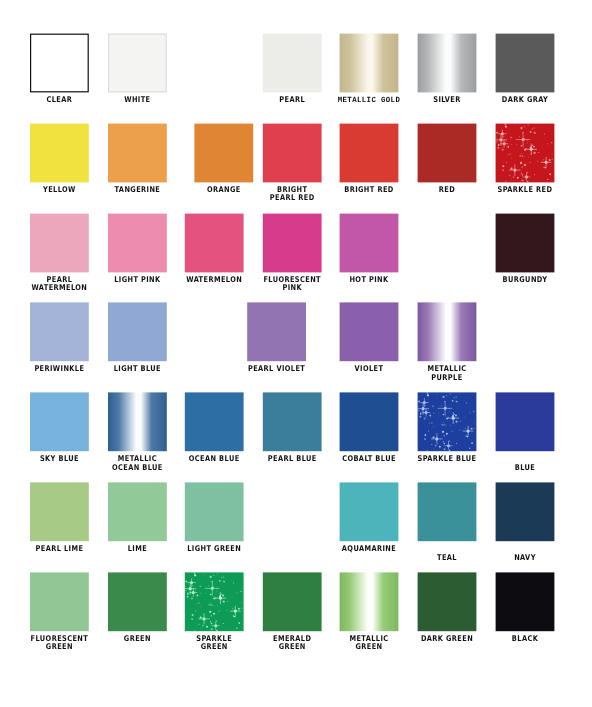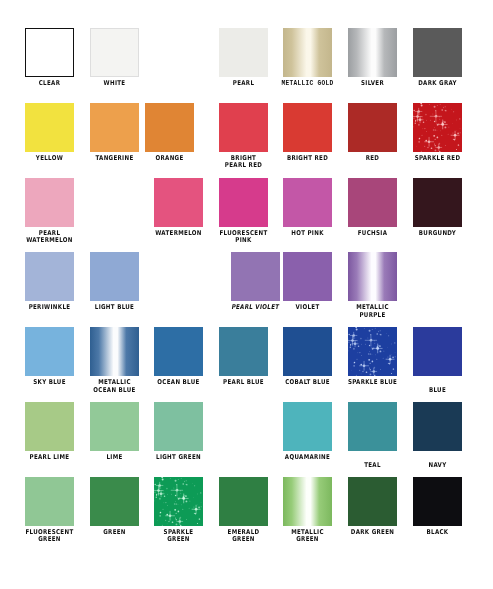--- a/index.html
+++ b/index.html
@@ -56,21 +56,21 @@
       <div class="label">DARK GRAY</div>
     </div>
     <div class="cell" style="left: 85.6px; top: 102.8px;">
       <div class="swatch" style="background: rgb(237, 160, 76);"></div>
       <div class="label">TANGERINE</div>
     </div>
     <div class="cell" style="left: 21px; top: 102.8px;">
       <div class="swatch" style="background: rgb(242, 226, 63);"></div>
       <div class="label">YELLOW</div>
     </div>
-    <div class="cell" style="left: 141px; top: 102.8px;">
+    <div class="cell" style="left: 158px; top: 102.8px;">
       <div class="swatch" style="background: rgb(224, 133, 52);"></div>
       <div class="label">ORANGE</div>
     </div>
     <div class="cell" style="left: 214.8px; top: 102.8px;">
       <div class="swatch" style="background: rgb(224, 64, 78);"></div>
       <div class="label">BRIGHT
 PEARL RED</div>
     </div>
     <div class="cell" style="left: 279.4px; top: 102.8px;">
       <div class="swatch" style="background: rgb(217, 58, 50);"></div>
@@ -215,50 +215,50 @@
           </g>
         </svg>
       </div>
       <div class="label">SPARKLE RED</div>
     </div>
     <div class="cell" style="left: 21px; top: 177.6px;">
       <div class="swatch" style="background: rgb(237, 167, 189);"></div>
       <div class="label">PEARL
 WATERMELON</div>
     </div>
+    <div class="cell" style="left: 85.6px; top: 177.6px;">
+      <div class="swatch" style="background: rgb(238, 140, 176);"></div>
+      <div class="label">LIGHT PINK</div>
+    </div>
     <div class="cell" style="left: 150.2px; top: 177.6px;">
       <div class="swatch" style="background: rgb(228, 83, 127);"></div>
       <div class="label">WATERMELON</div>
     </div>
     <div class="cell" style="left: 214.8px; top: 177.6px;">
       <div class="swatch" style="background: rgb(214, 59, 140);"></div>
       <div class="label">FLUORESCENT
 PINK</div>
     </div>
     <div class="cell" style="left: 279.4px; top: 177.6px;">
       <div class="swatch" style="background: rgb(195, 87, 167);"></div>
       <div class="label">HOT PINK</div>
     </div>
-    <div class="cell" style="left: 344px; top: 177.6px;">
-      <div class="swatch" style="background: rgb(168, 70, 122);"></div>
-      <div class="label">FUCHSIA</div>
-    </div>
     <div class="cell" style="left: 21px; top: 252.4px;">
       <div class="swatch" style="background: rgb(163, 180, 216);"></div>
       <div class="label">PERIWINKLE</div>
     </div>
     <div class="cell" style="left: 408.6px; top: 177.6px;">
       <div class="swatch" style="background: rgb(52, 22, 29);"></div>
       <div class="label">BURGUNDY</div>
     </div>
     <div class="cell" style="left: 85.6px; top: 252.4px;">
       <div class="swatch" style="background: rgb(143, 169, 212);"></div>
       <div class="label">LIGHT BLUE</div>
     </div>
-    <div class="cell" style="left: 227px; top: 252.4px; font-style: italic;">
+    <div class="cell" style="left: 202px; top: 252.4px;">
       <div class="swatch" style="background: rgb(146, 116, 179);"></div>
       <div class="label">PEARL VIOLET</div>
     </div>
     <div class="cell" style="left: 279.4px; top: 252.4px;">
       <div class="swatch" style="background: rgb(138, 96, 172);"></div>
       <div class="label">VIOLET</div>
     </div>
     <div class="cell" style="left: 344px; top: 252.4px;">
       <div class="swatch" style="background: linear-gradient(90deg, rgb(124, 87, 160) 0%, rgb(154, 123, 184) 18%, rgb(253, 252, 255) 48%, rgb(253, 252, 255) 56%, rgb(154, 123, 184) 74%, rgb(124, 87, 160) 100%);"></div>
       <div class="label">METALLIC

